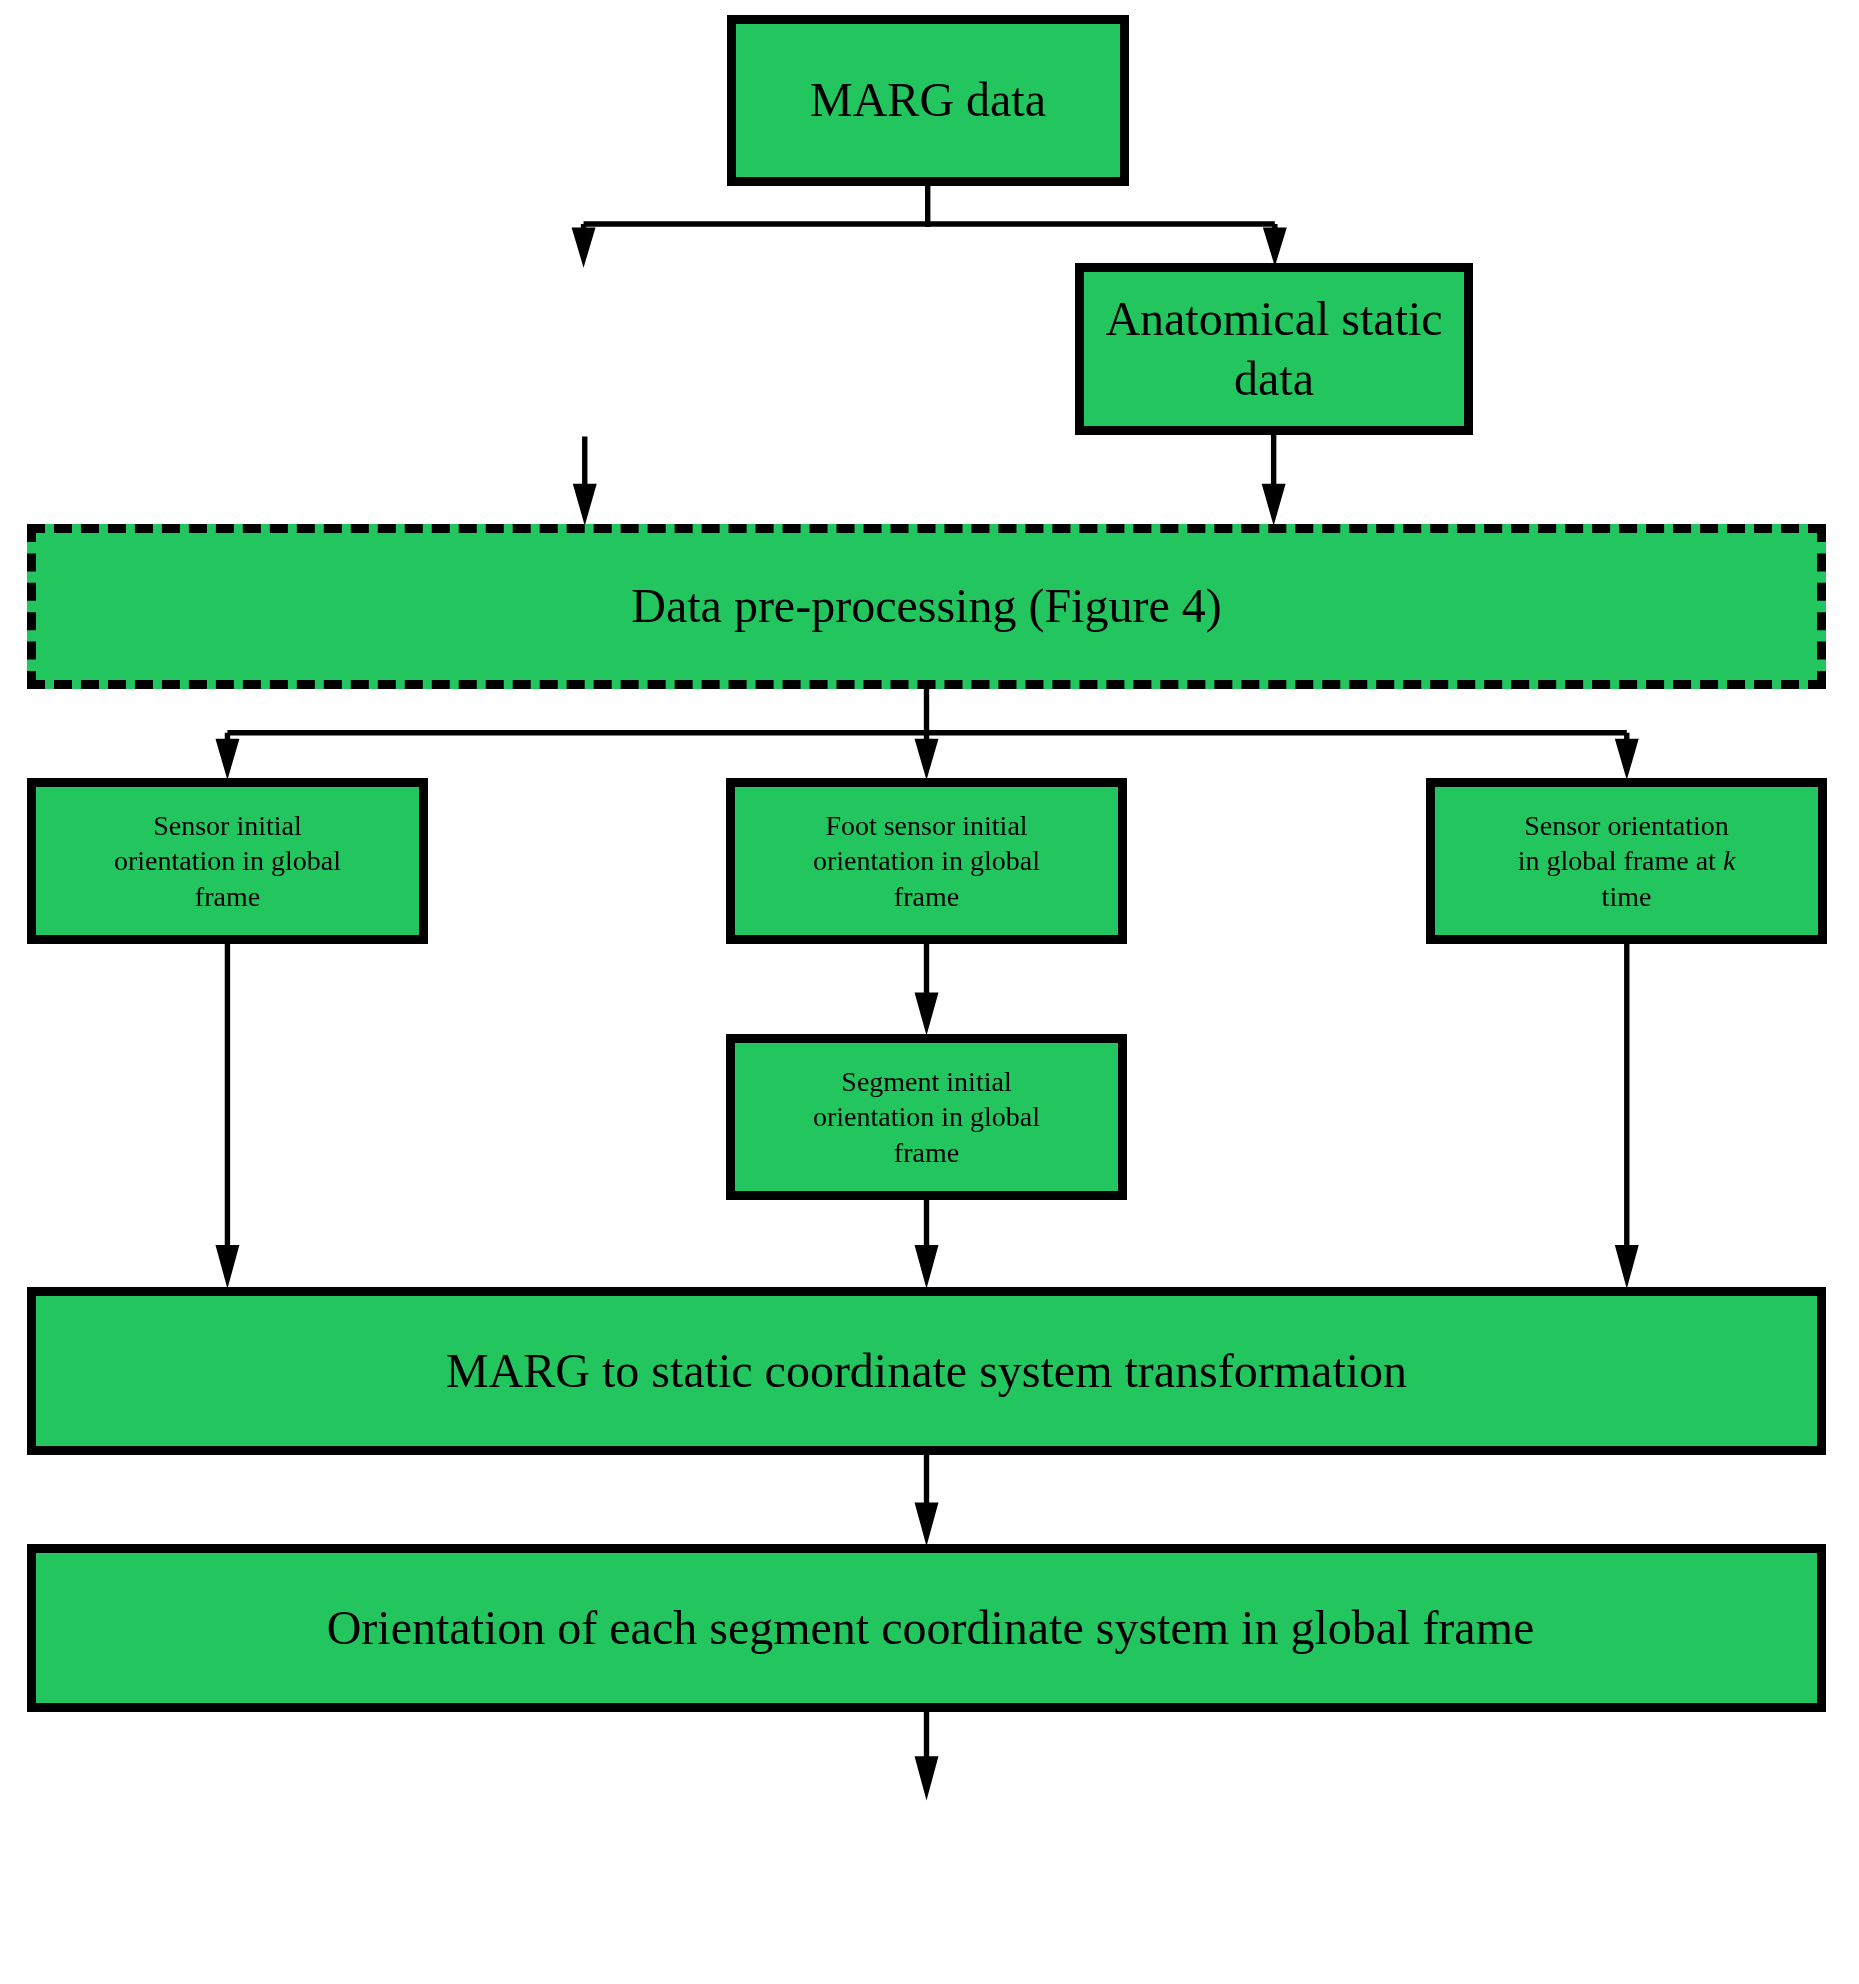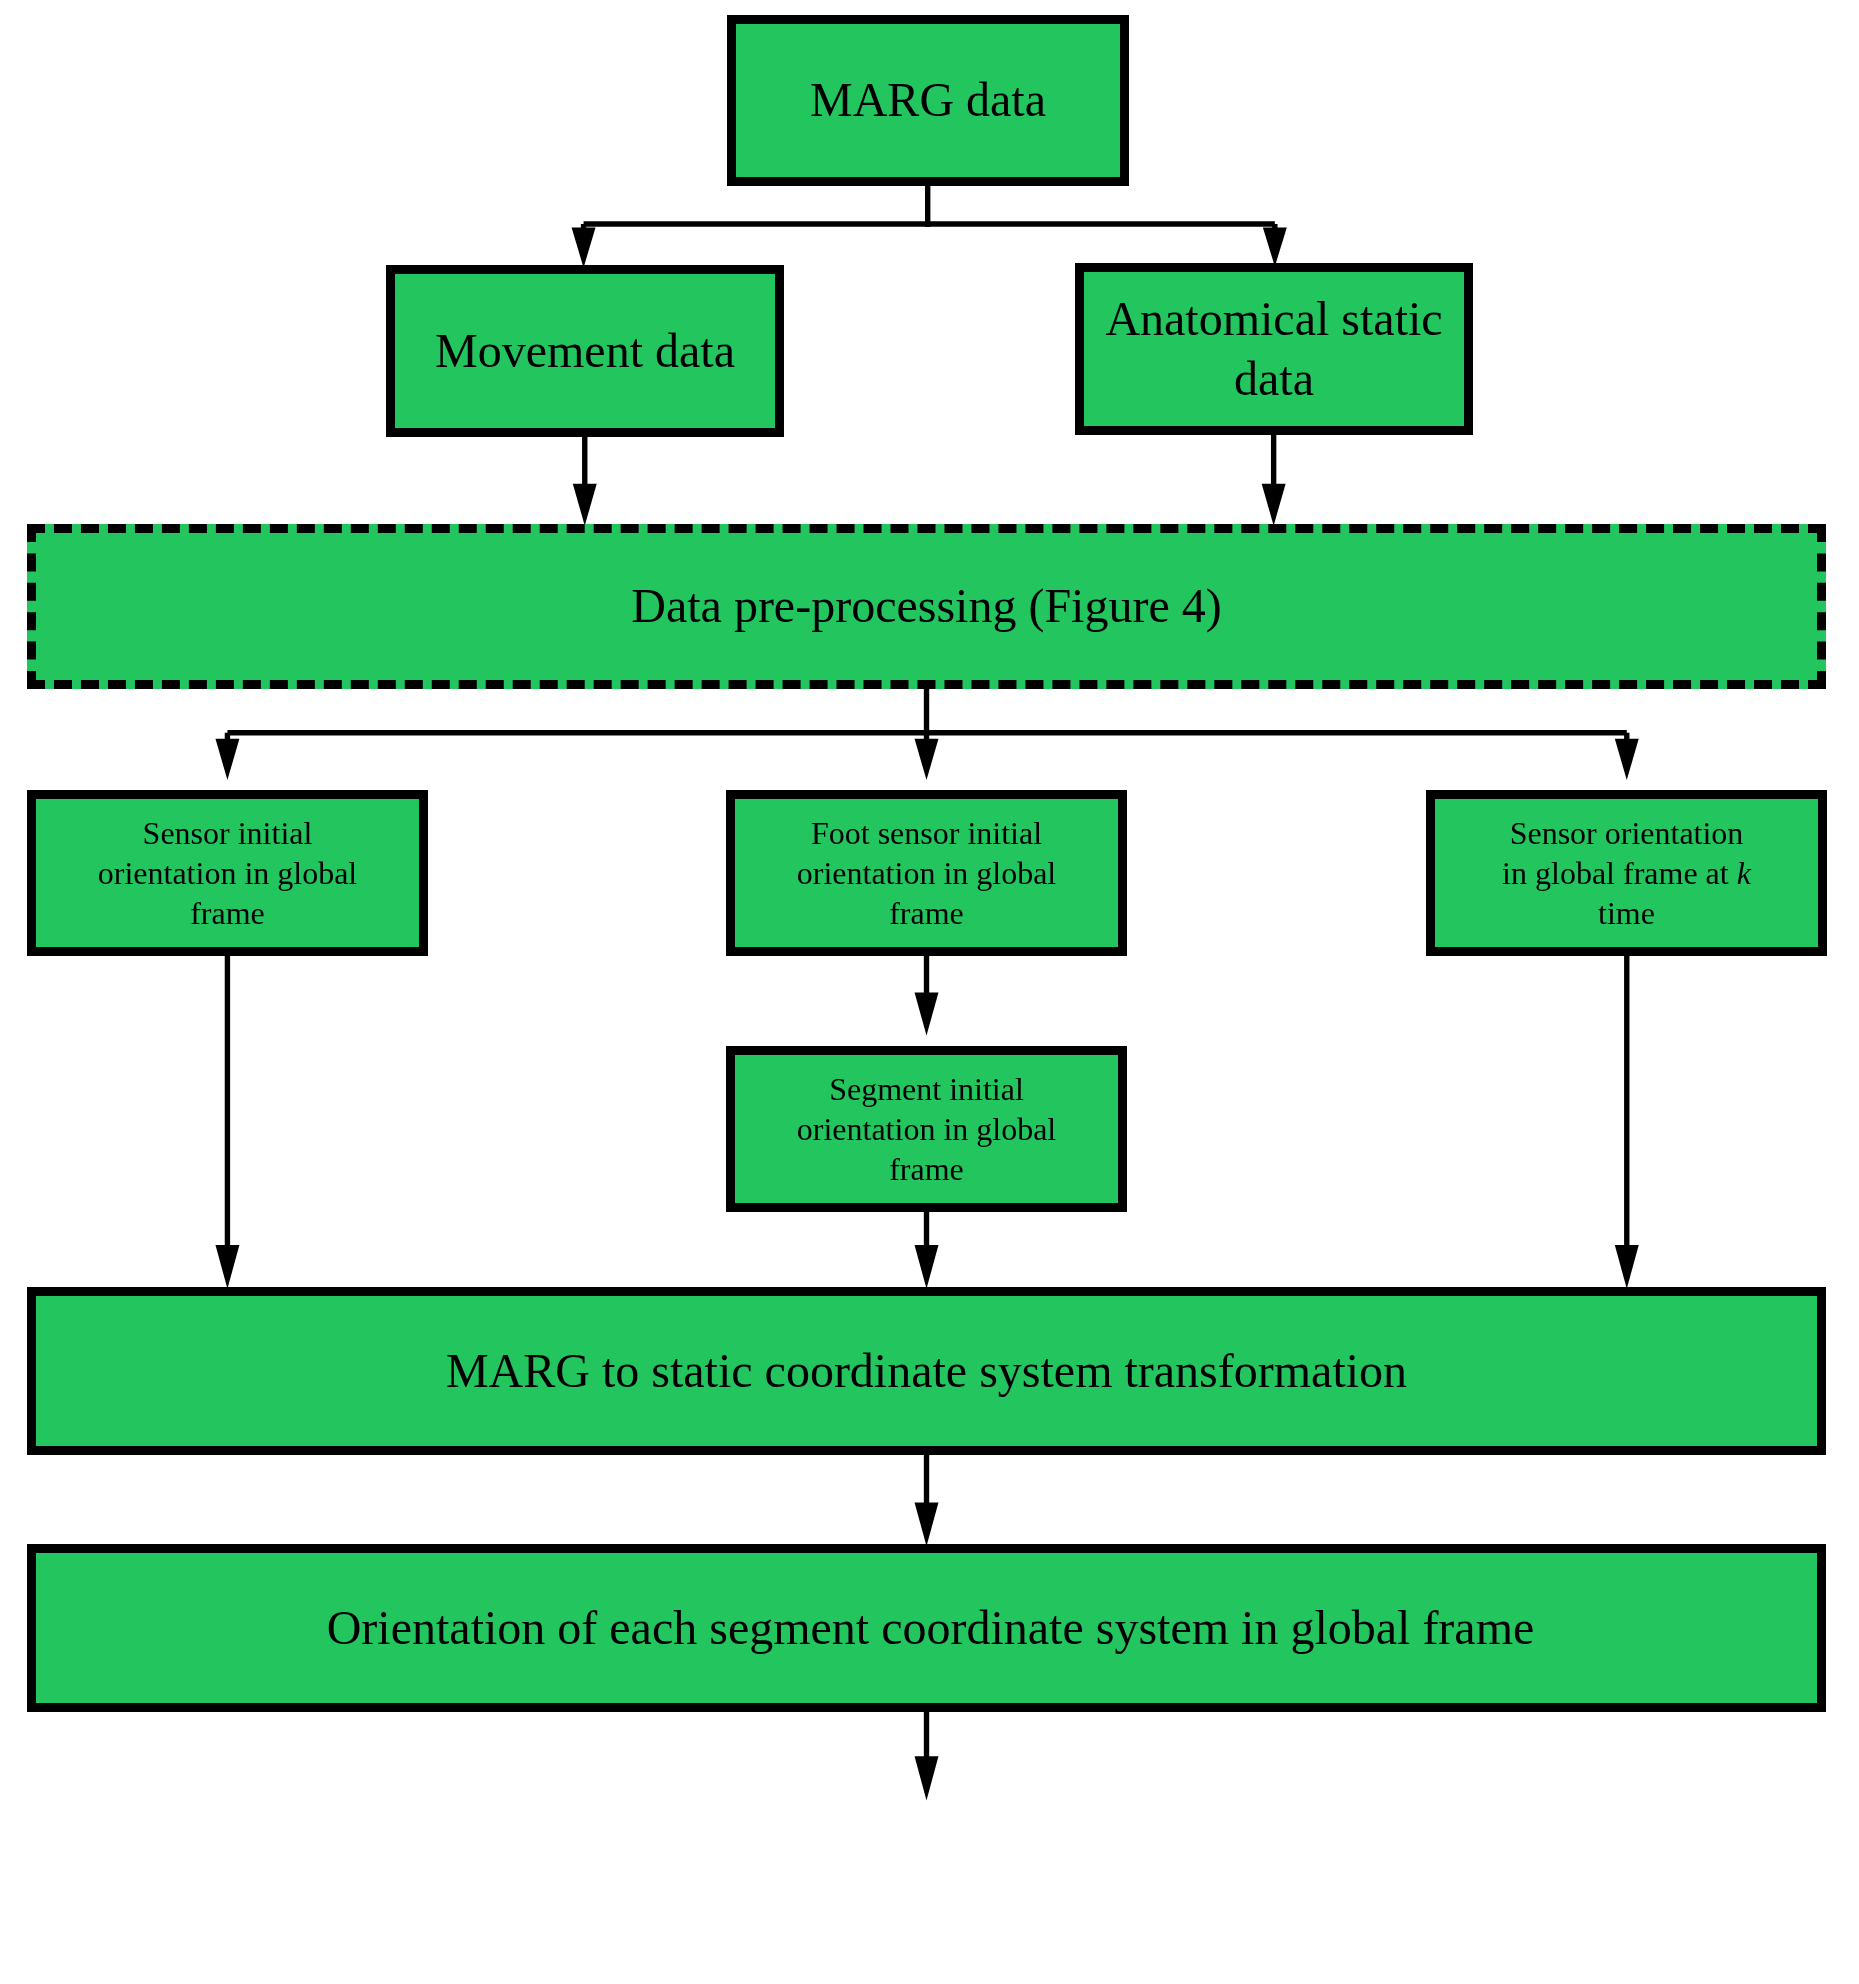--- a/index.html
+++ b/index.html
@@ -31,21 +31,21 @@
     align-items: center;
     justify-content: center;
     text-align: center;
     white-space: pre-line;
     line-height: 1.26;
   }
   .node--dashed {
     border-style: dashed;
   }
   .font-big   { font-size: 48px; }
-  .font-small { font-size: 32px; margin-top: 12px; }
+  .font-small { font-size: 28px; }
 
   
   .node--marg        { left: 727px; top: 15px;   width: 402px;  height: 171px; }
   .node--movement    { left: 386px;  top: 265px;  width: 398px;  height: 172px; }
   .node--anatomical  { left: 1075px; top: 263px;  width: 398px;  height: 172px; }
   .node--preprocess  { left: 27px;   top: 524px;  width: 1799px; height: 165px; }
   .node--sensorinit  { left: 27px;   top: 778px; width: 401px;  height: 166px; }
   .node--footinit    { left: 726px; top: 778px; width: 401px;  height: 166px; }
   .node--sensork     { left: 1426px; top: 778px; width: 401px;  height: 166px; }
   .node--segmentinit { left: 726px; top: 1034px; width: 401px;  height: 166px; }
@@ -123,23 +123,20 @@
     <g>
       <line x1="1548" y1="2858" x2="1548" y2="2940"></line>
       <polygon points="1528,2934 1568,2934 1548,3008"></polygon>
     </g>
   </svg>
 
   <div class="node node--marg font-big">
     <span>MARG data</span>
   </div>
 
-  <div class="node node--movement font-big">
-    <span>Movement data</span>
-  </div>
 
   <div class="node node--anatomical font-big">
     <span>Anatomical static
 data</span>
   </div>
 
   <div class="node node--dashed node--preprocess font-big">
     <span>Data pre-processing (Figure 4)</span>
   </div>
 

